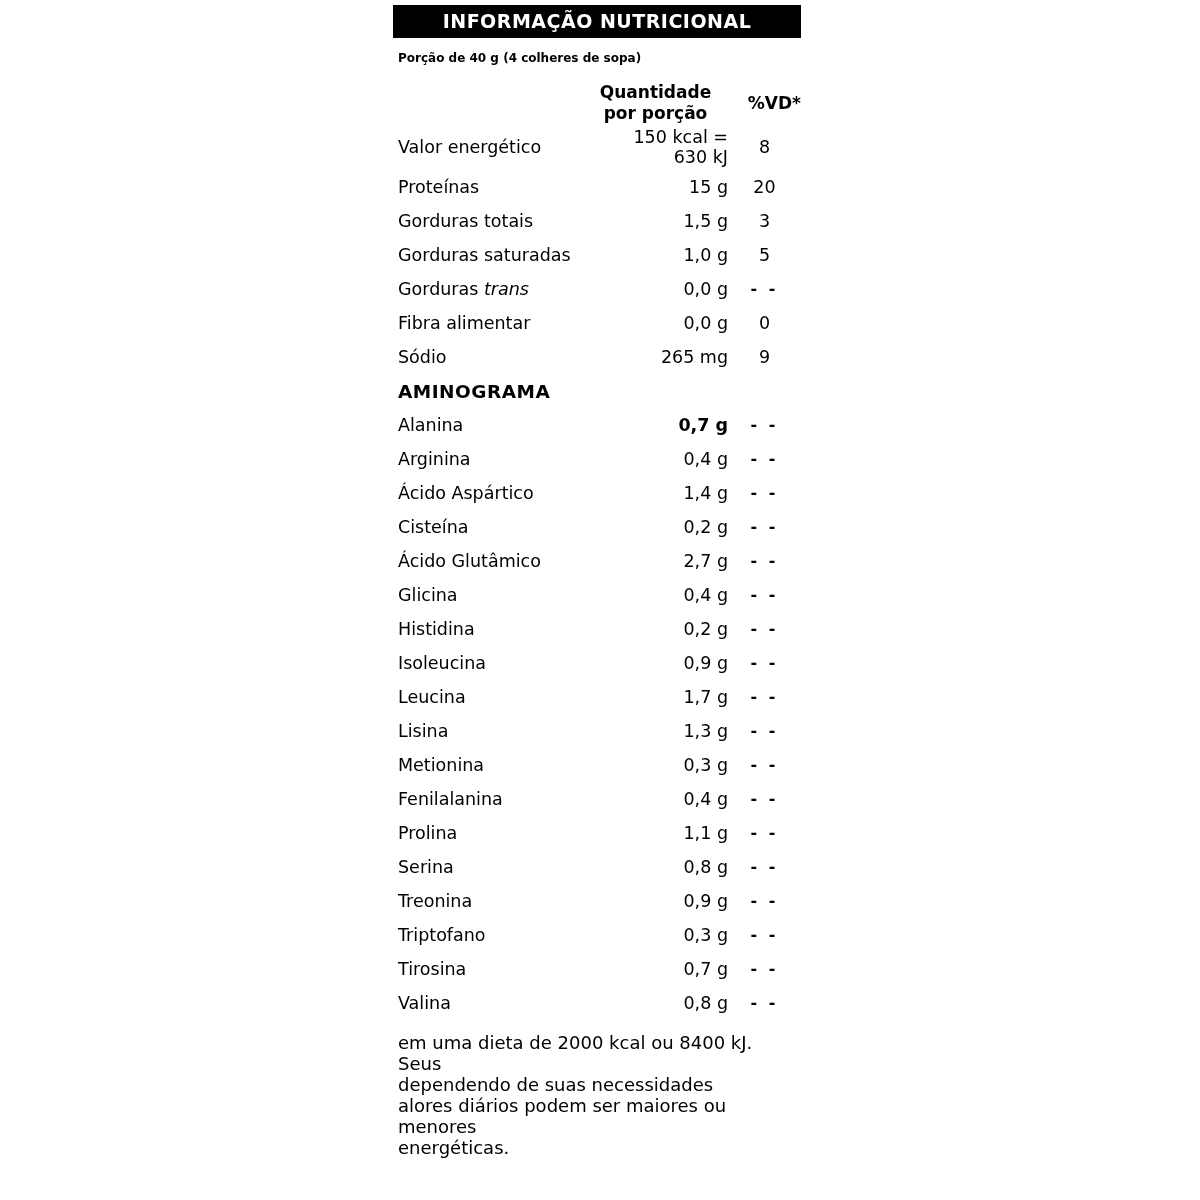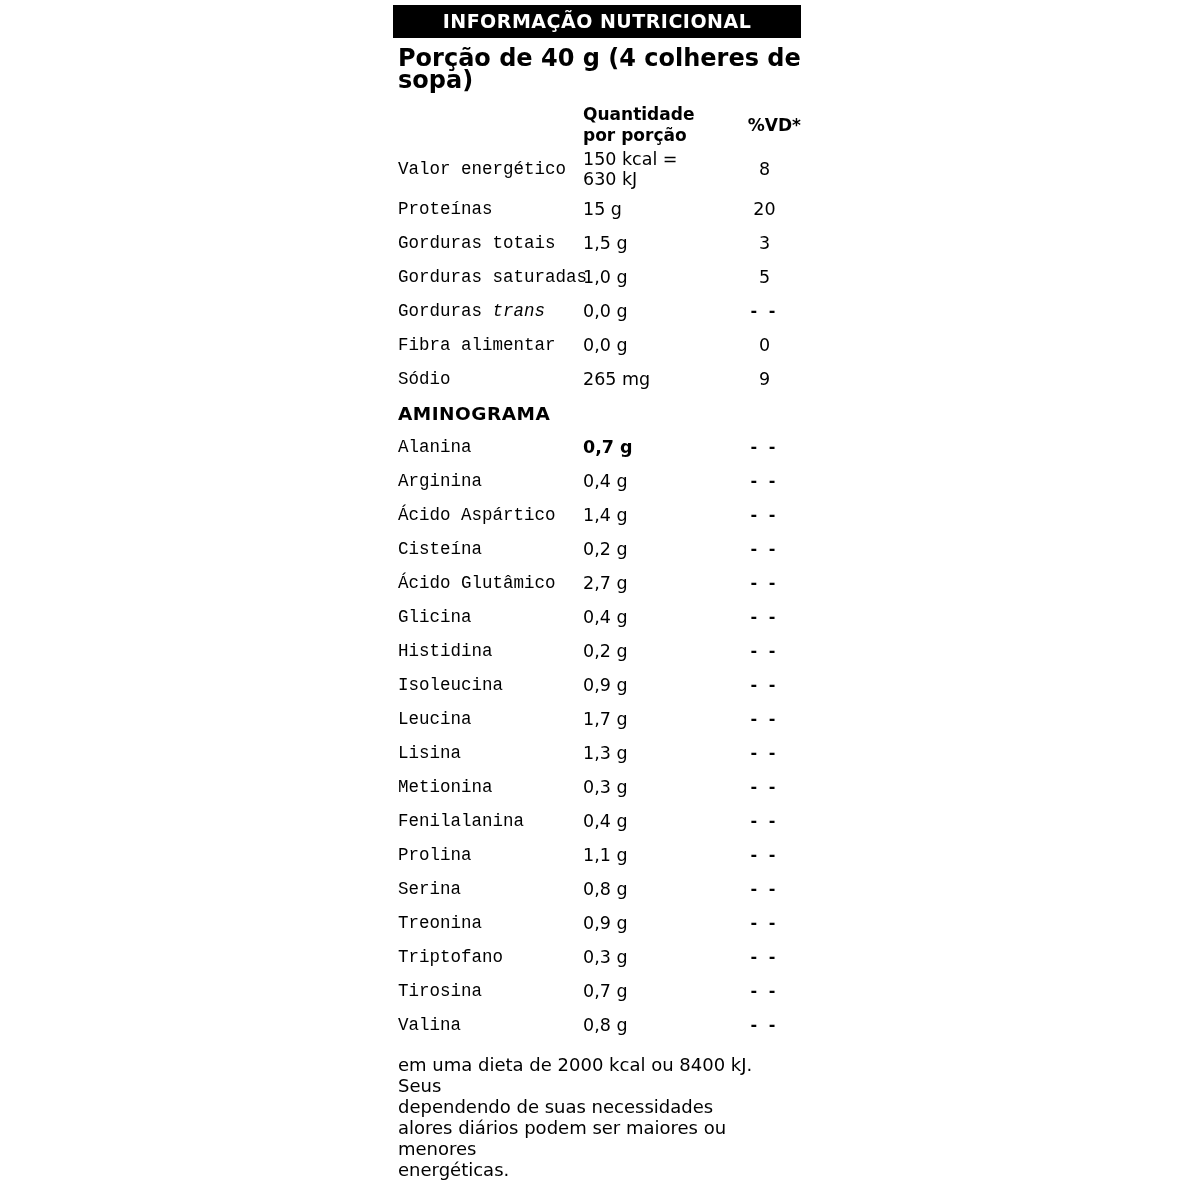--- a/index.html
+++ b/index.html
@@ -28,48 +28,47 @@
     line-height: 33px;
     text-align: center;
     font-weight: bold;
     font-size: 19px;
     letter-spacing: 0.5px;
   }
   .serving {
     margin-top: 9px;
     padding-left: 5px;
     font-weight: bold;
-    font-size: 24px;
+    font-size: 12px;
     line-height: 22px;
   }
   .grid {
     display: grid;
     grid-template-columns: 190px 145px 73px;
     align-items: center;
   }
   .col-headers {
     margin-top: 13px;
     font-weight: bold;
     font-size: 17px;
     line-height: 21px;
     min-height: 42px;
   }
-  .col-headers .qty-head { text-align: left; }
+  .col-headers .qty-head { text-align: center; }
   .col-headers .vd-head  { text-align: right; }
   .row {
     min-height: 34px;
     font-size: 17.5px;
     line-height: 20px;
   }
   .row .label {
     padding-left: 5px;
     white-space: nowrap;
-    font-family: Liberation Mono, monospace;
-  }
-  .row .qty { text-align: left; }
+  }
+  .row .qty { text-align: right; }
   .row .vd  { text-align: center; }
   .row .qty.bold { font-weight: bold; }
   .vd.dashes {
     font-weight: bold;
     letter-spacing: 3px;
     font-size: 16px;
   }
   .section-row {
     display: flex;
     align-items: center;

